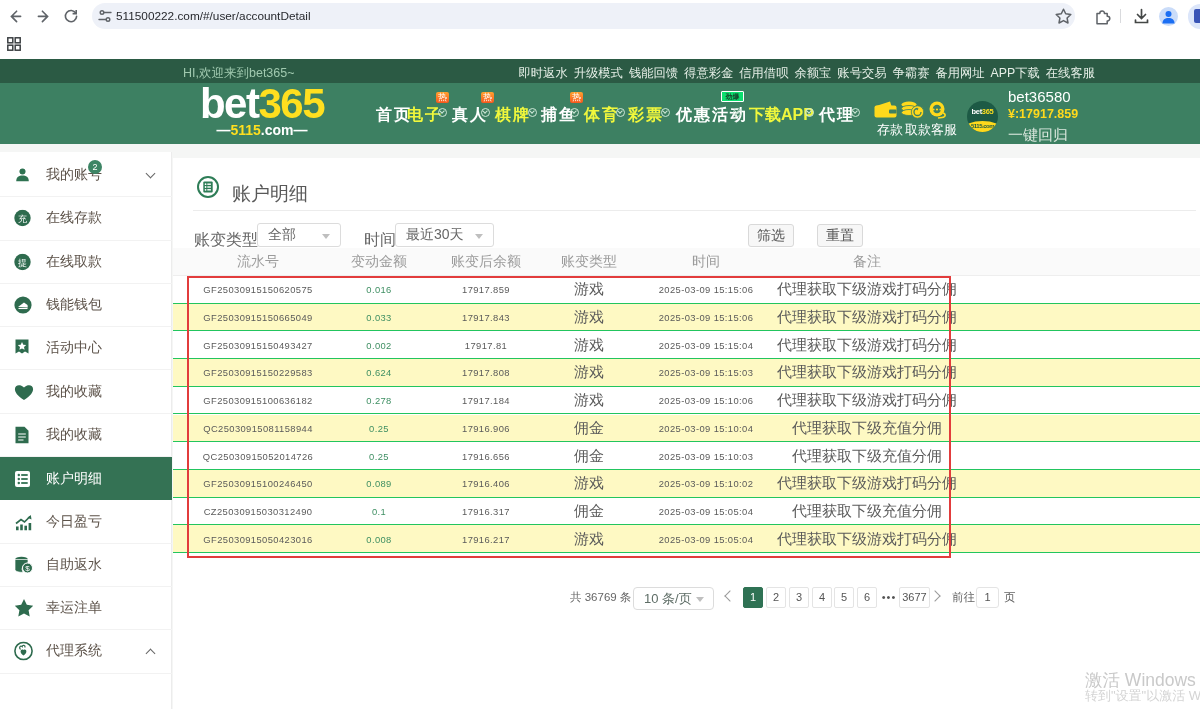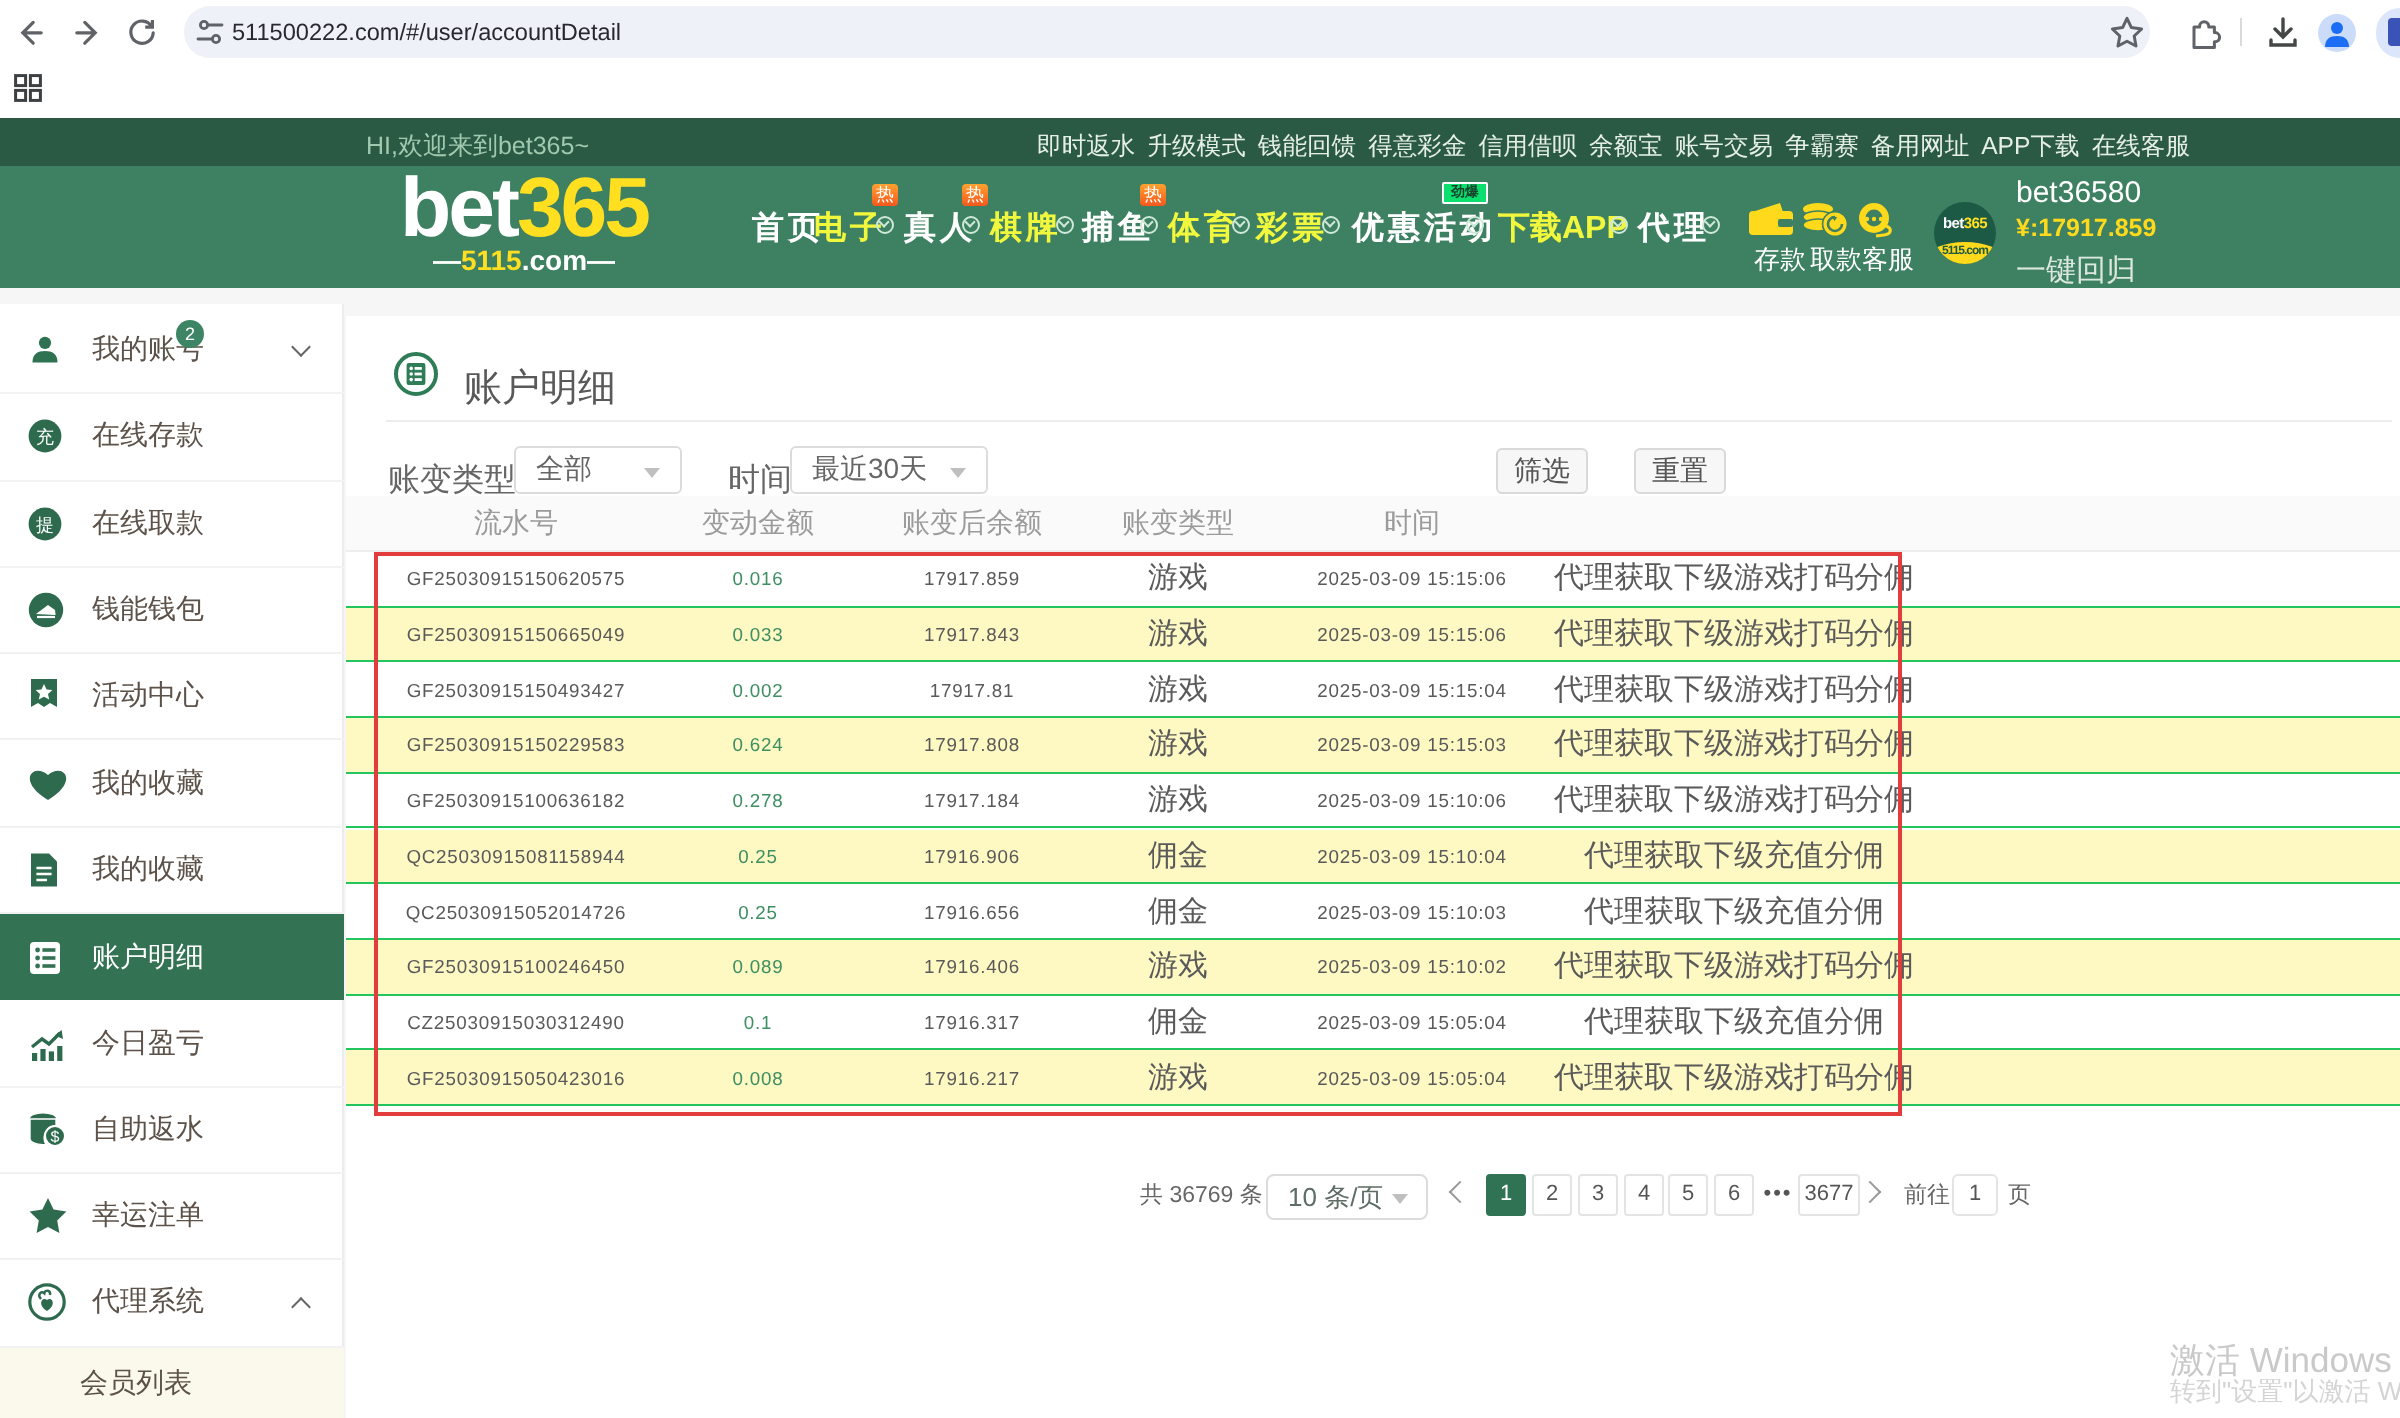--- a/index.html
+++ b/index.html
@@ -304,23 +304,20 @@
   <div class="srow" style="top:478.3px">
     <svg width="19" height="19" viewBox="0 0 19 19">
           <circle cx="9.5" cy="9.5" r="8.6" fill="none" stroke="#2e6b4e" stroke-width="1.6"></circle>
           <path d="M9.5 14 C4.5 11 7 6.5 9.5 8.5 C12 6.5 14.5 11 9.5 14 Z" fill="#2e6b4e"></path>
           <path d="M6.5 8 C4.5 6 6.5 3.5 8.2 5.2 C8.6 3 11.5 3.6 11 6" fill="none" stroke="#2e6b4e" stroke-width="1.2"></path>
         </svg>
     <span class="txt">代理系统</span>
     <div class="chev chevup"></div>
   </div>
 </div>
-<div id="subrow">
-      <span>会员列表</span>
-    </div>
 <div id="content">
   <div id="cpanel"></div>
   <svg id="cticon" width="22" height="22" viewBox="0 0 22 22">
         <circle cx="11" cy="11" r="10" fill="#fff" stroke="#2e7d57" stroke-width="2"></circle>
         <rect x="6.3" y="5.5" width="9.4" height="11" rx="1" fill="#2e7d57"></rect>
         <circle cx="8.6" cy="8.2" r="0.9" fill="#fff"></circle>
         <rect x="10.3" y="7.5" width="3.6" height="1.4" fill="#fff"></rect>
         <circle cx="8.6" cy="11" r="0.9" fill="#fff"></circle>
         <rect x="10.3" y="10.3" width="3.6" height="1.4" fill="#fff"></rect>
         <circle cx="8.6" cy="13.8" r="0.9" fill="#fff"></circle>
@@ -339,20 +336,21 @@
         <div class="caret" style="left:79px"></div>
       </div>
   <div class="fbtn" style="left:575px">筛选</div>
   <div class="fbtn" style="left:644px">重置</div>
   <div id="thead">
     <div class="th c1">流水号</div>
         <div class="th c2">变动金额</div>
         <div class="th c3">账变后余额</div>
         <div class="th c4">账变类型</div>
         <div class="th c5">时间</div>
+        <div class="th c6">备注</div>
   </div>
   <div class="trow" style="top:133px">
         <div class="td c1">GF25030915150620575</div>
         <div class="td c2 grn">0.016</div>
         <div class="td c3">17917.859</div>
         <div class="td c4 ck">游戏</div>
         <div class="td c5">2025-03-09 15:15:06</div>
         <div class="td c6 ck">代理获取下级游戏打码分佣</div>
       </div>
   <div class="trow even" style="top:160.7px">

